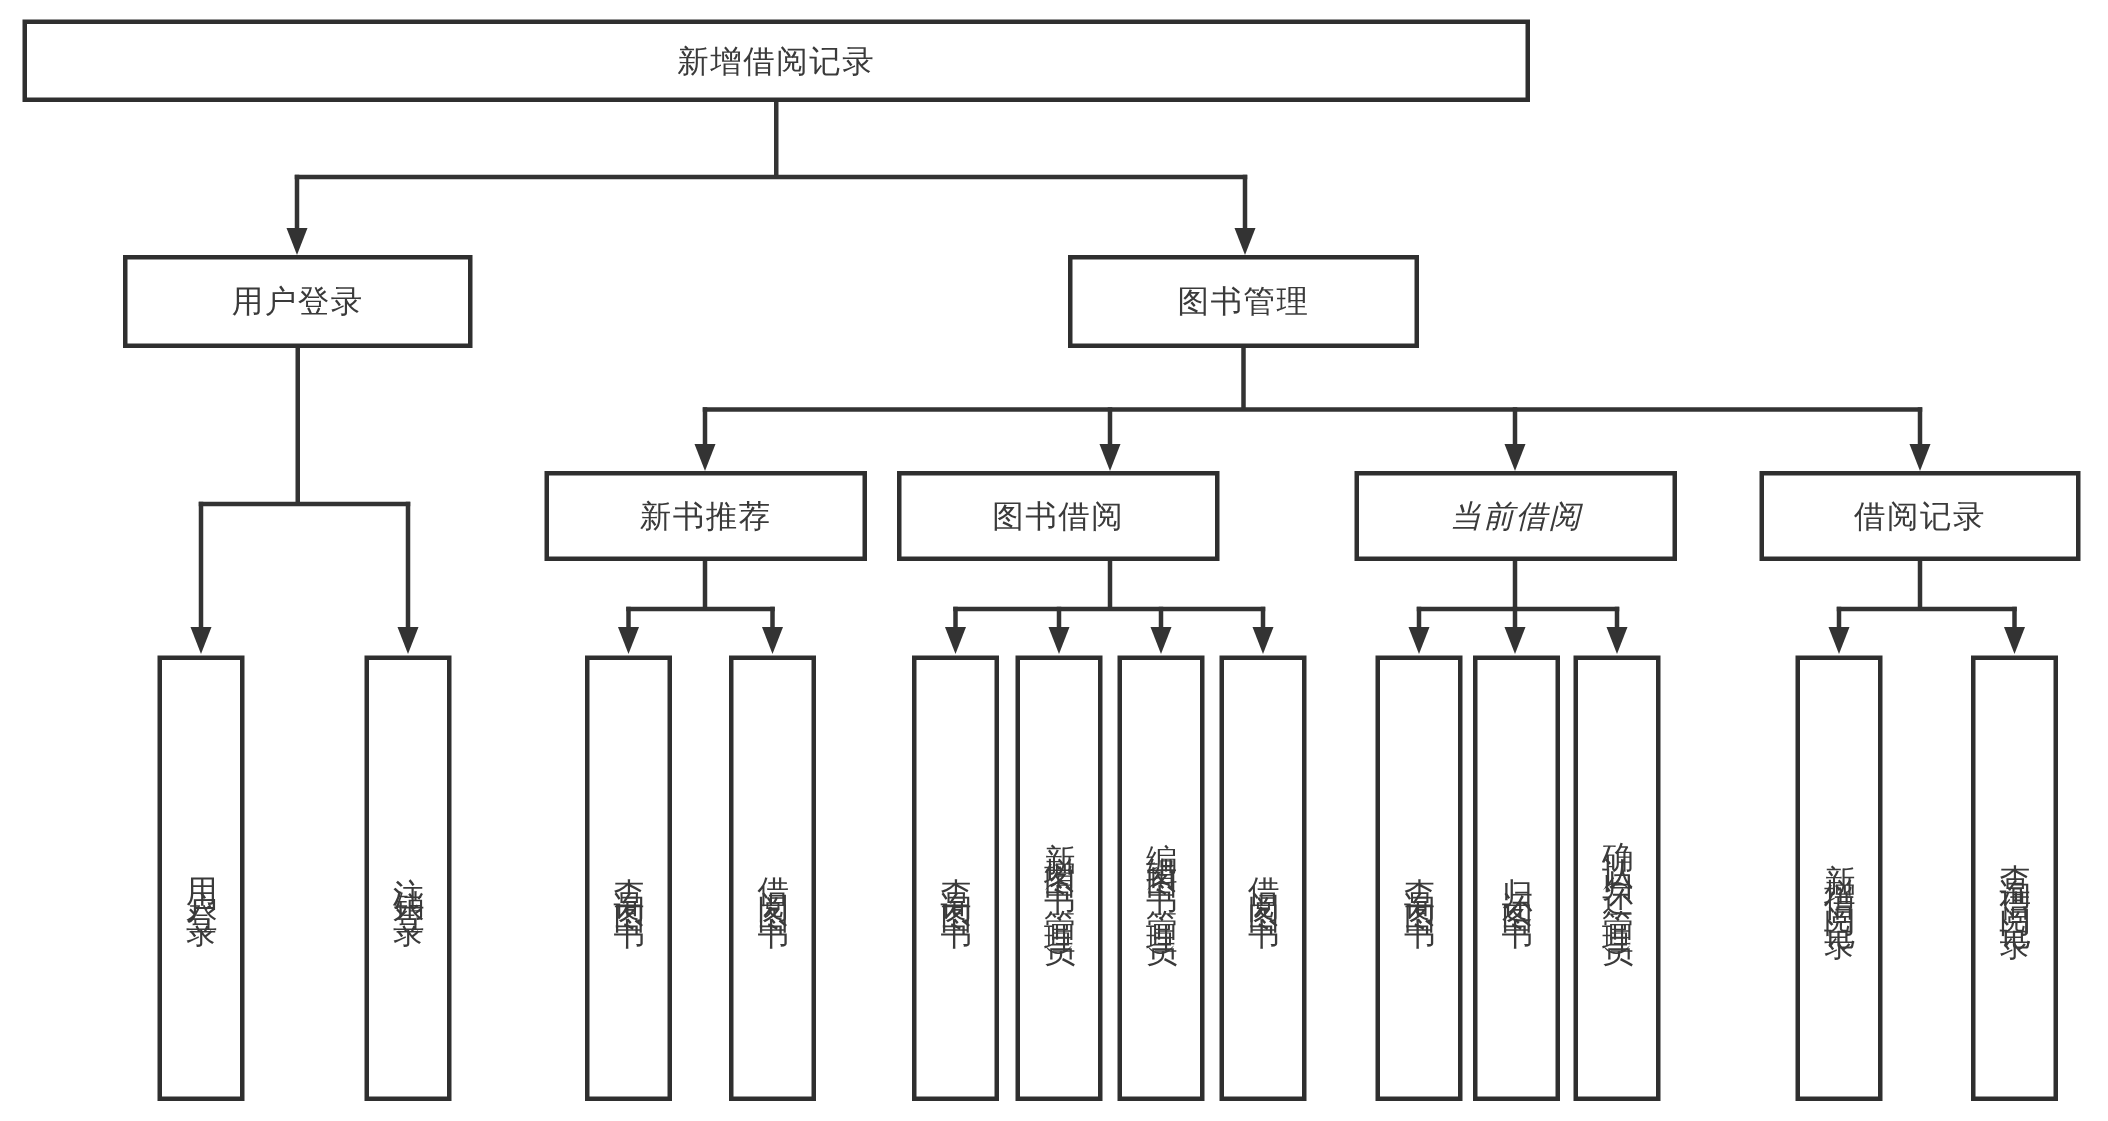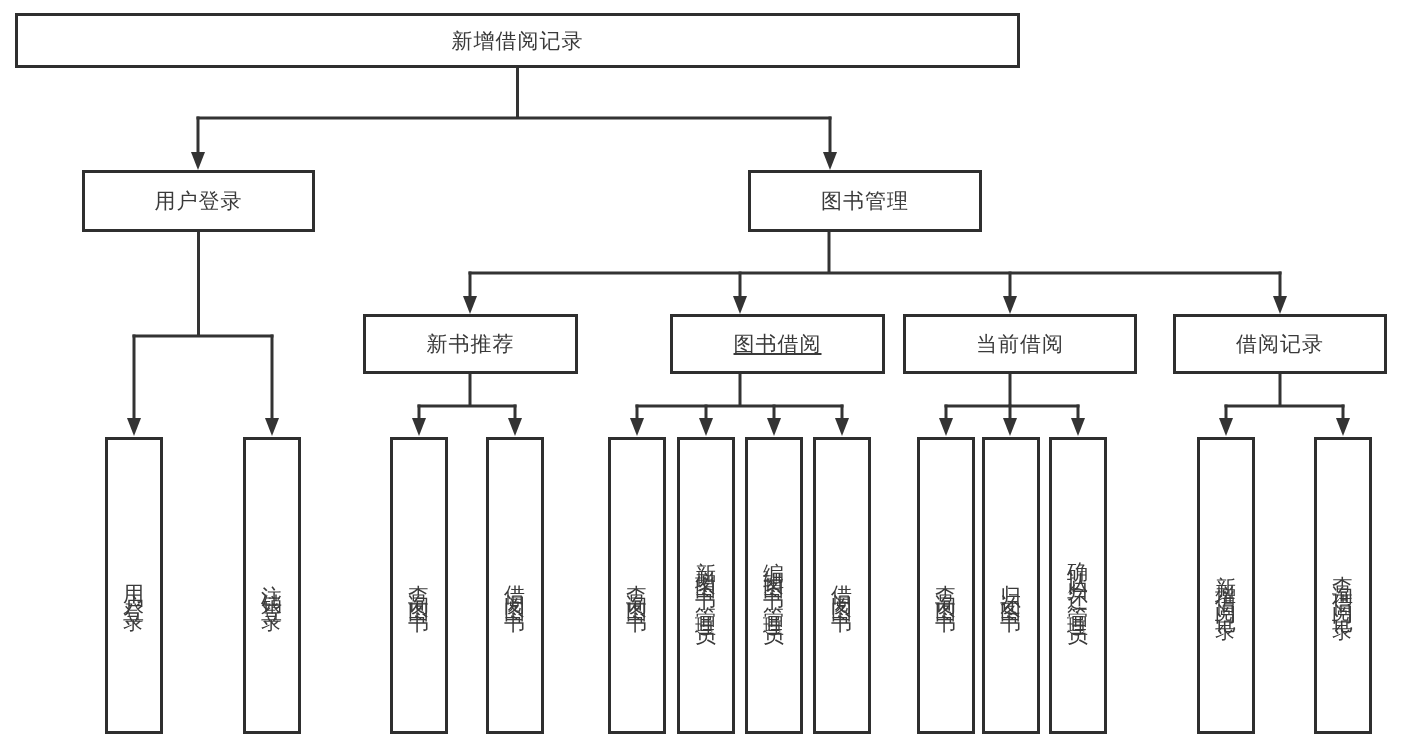--- a/index.html
+++ b/index.html
@@ -29,24 +29,24 @@
   .node.leaf span{
     writing-mode:vertical-lr;
     text-orientation:upright;
     letter-spacing:9px;
     line-height:1;
     white-space:nowrap;
   }
   
   .n-root   {left:15px;  top:13px;  width:1005px; height:55px;}
   .n-login  {left:82px;  top:170px; width:233px;  height:62px;}
-  .n-mgmt   {left:748px; top:170px; width:234px;  height:62px;}
+  .n-mgmt   {left:712px; top:170px; width:234px;  height:62px;}
   .n-rec    {left:363px; top:314px; width:215px;  height:60px;align-items:center;}
-  .n-bor    {left:670px; top:314px; width:215px;  height:60px;text-decoration:underline;}
-  .n-cur    {left:903px; top:314px; width:234px;  height:60px;}
+  .n-bor    {left:598px; top:314px; width:215px;  height:60px;}
+  .n-cur    {left:903px; top:314px; width:215px;  height:60px;font-style:italic;}
   .n-log    {left:1173px;top:314px; width:214px;  height:60px;}
   .leaf     {top:437px; width:58px; height:297px;}
   .l-1 {left:105px;} .l-2 {left:243px;}
   .l-3 {left:390px;} .l-4 {left:486px;}
   .l-5 {left:608px;} .l-6 {left:677px;} .l-7 {left:745px;} .l-8 {left:813px;}
   .l-9 {left:917px;} .l-10{left:982px;} .l-11{left:1049px;}
   .l-12{left:1197px;} .l-13{left:1314px;}
   .watermark{
     position:absolute;
     left:1188px; top:715px;

